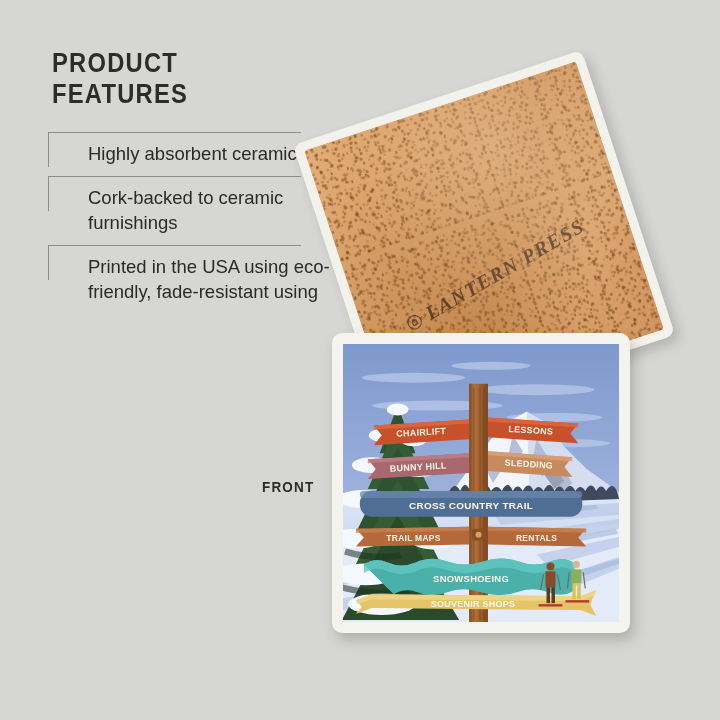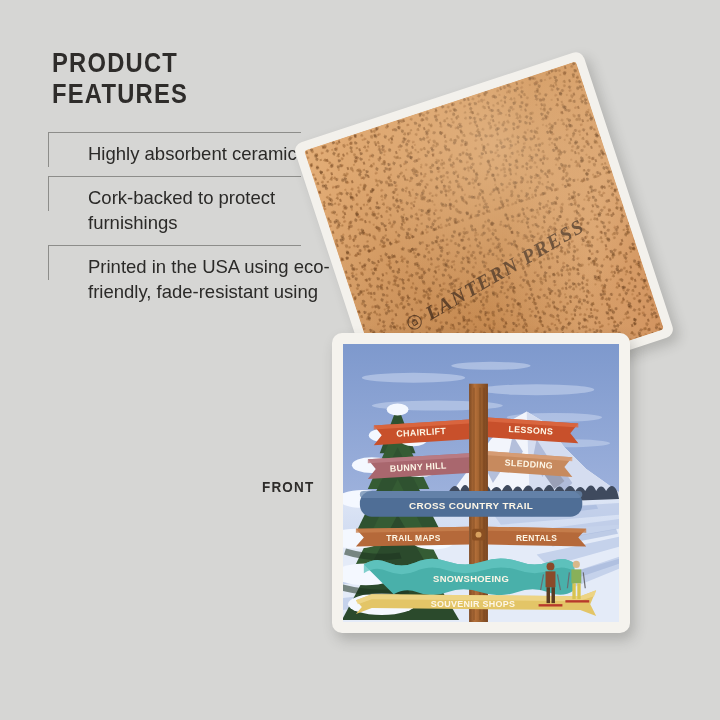--- a/index.html
+++ b/index.html
@@ -115,21 +115,21 @@
   <section class="features">
     <h1 class="features-title">PRODUCT FEATURES</h1>
 
     <div class="feat">
       <span class="bracket"></span>
       <p>Highly absorbent ceramic</p>
     </div>
 
     <div class="feat">
       <span class="bracket"></span>
-      <p>Cork-backed to protect furnishings</p>
+      <p>Cork-backed to ceramic furnishings</p>
     </div>
 
     <div class="feat">
       <span class="bracket"></span>
       <p>Printed in the USA using eco-friendly, fade-resistant using</p>
     </div>
   </section>
 
   <div class="vlabel" id="label-back">BACK</div>
   <div class="vlabel" id="label-front">FRONT</div>

